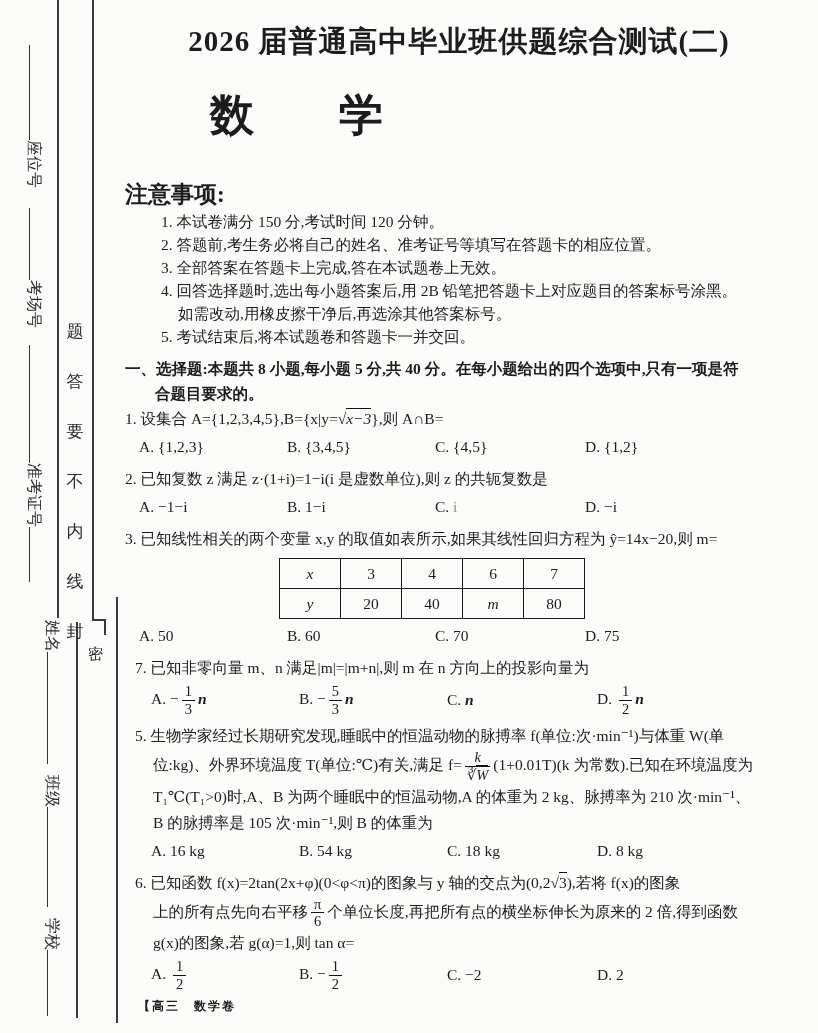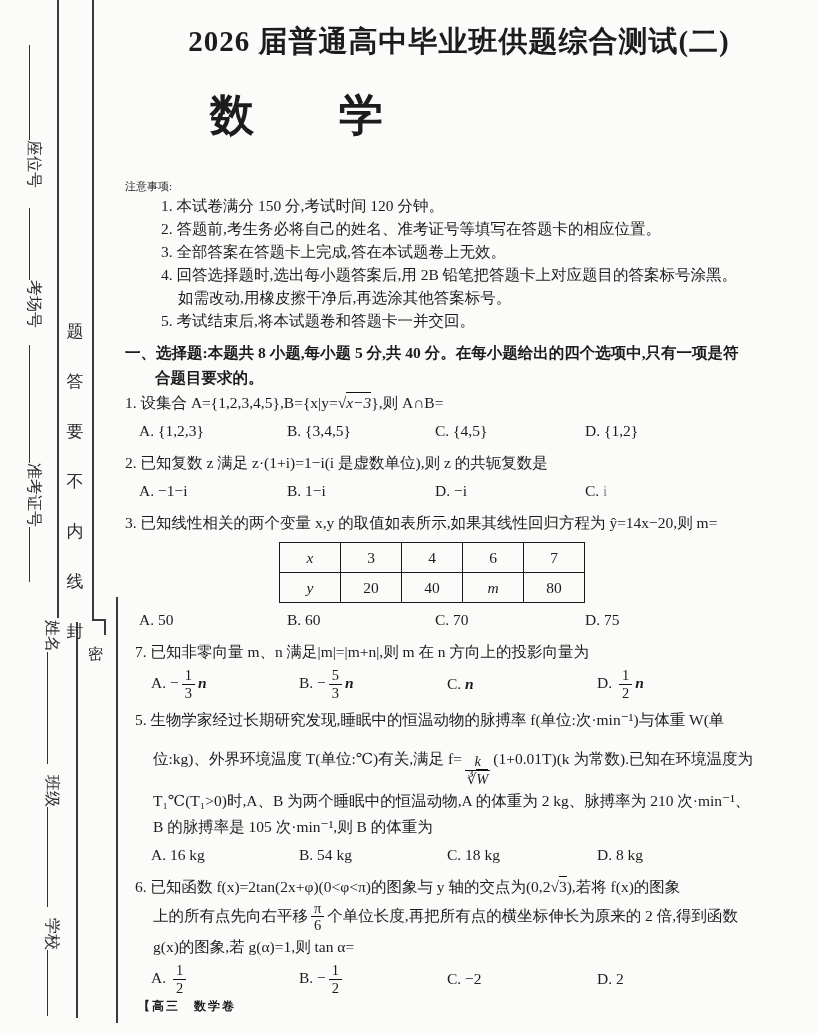--- a/index.html
+++ b/index.html
@@ -27,41 +27,41 @@
     white-space:nowrap; font-size:16px; color:#2a2a2a; height:20px; line-height:20px;
   }
   .blank { display:inline-block; border-bottom:1.3px solid #333; height:13px; vertical-align:baseline; }
 
   
   .content { position:absolute; left:125px; top:0; width:668px; }
 
   .title { margin-top:22px; text-align:center; font-size:29px; font-weight:bold; letter-spacing:1px; }
   .subject { margin-top:24px; text-align:left; font-size:44px; font-weight:bold; letter-spacing:85px; padding-left:85px; }
 
-  .notice-head { margin-top:34px; font-size:11px; font-weight:normal; }
+  .notice-head { margin-top:34px; font-size:23px; font-weight:bold; }
   .notice-item { padding-left:36px; font-size:15.5px; line-height:23px; }
   .notice-item.cont { padding-left:53px; }
 
   .section-head { margin-top:8px; font-size:15.5px; font-weight:bold; line-height:25px; }
   .section-head .l2 { padding-left:30px; }
 
   .q-line { font-size:15.5px; line-height:26px; }
   .q-line.indent1 { padding-left:10px; }
   .q-line.cont { padding-left:28px; }
 
   .opts { display:grid; grid-template-columns:148px 148px 150px 1fr; padding-left:14px; margin:2px 0 6px 0; font-size:15.5px; line-height:26px; align-items:center; }
   .opts.indent { padding-left:26px; }
 
   .frac { display:inline-block; vertical-align:middle; text-align:center; font-size:14.5px; line-height:1.15; margin:0 3px; }
   .frac .num { display:block; border-bottom:1.2px solid #111; padding:0 3px; }
   .frac .den { display:block; padding:0 2px; }
 
   .sqrt { white-space:nowrap; }
   .rad  { border-top:1.2px solid #111; padding-top:1px; }
-  .rad-i { font-style:italic;margin-top:20px; }
+  .rad-i { font-style:italic; }
   .vec  { font-weight:bold; font-style:italic; }
   .faint { color:#8f8f8f; }
 
   .qtable { border-collapse:collapse; margin:6px 0 4px 154px; }
   .qtable td { border:1.6px solid #1a1a1a; width:60px; height:29px; text-align:center; font-size:15.5px; padding:0; }
   .qtable td.var { font-style:italic; }
 
   .footer { position:absolute; left:138px; top:998px; width:668px; text-align:left; font-size:12px; font-weight:bold; letter-spacing:2px; }
 </style>
 </head>
@@ -120,22 +120,22 @@
         <span>C. {4,5}</span>
         <span>D. {1,2}</span>
       </div>
     </div>
 
     <div>
       <div class="q-line">2. 已知复数 z 满足 z·(1+i)=1−i(i 是虚数单位),则 z 的共轭复数是</div>
       <div class="opts">
         <span>A. −1−i</span>
         <span>B. 1−i</span>
+        <span><span>C. </span><span class="faint">i</span></span>
         <span>D. −i</span>
-        <span><span>C. </span><span class="faint">i</span></span>
       </div>
     </div>
 
     <div>
       <div class="q-line">3. 已知线性相关的两个变量 x,y 的取值如表所示,如果其线性回归方程为 ŷ=14x−20,则 m=</div>
       <table class="qtable">
         <tbody>
             <tr>
           <td class="var">x</td>
           <td>3</td>

